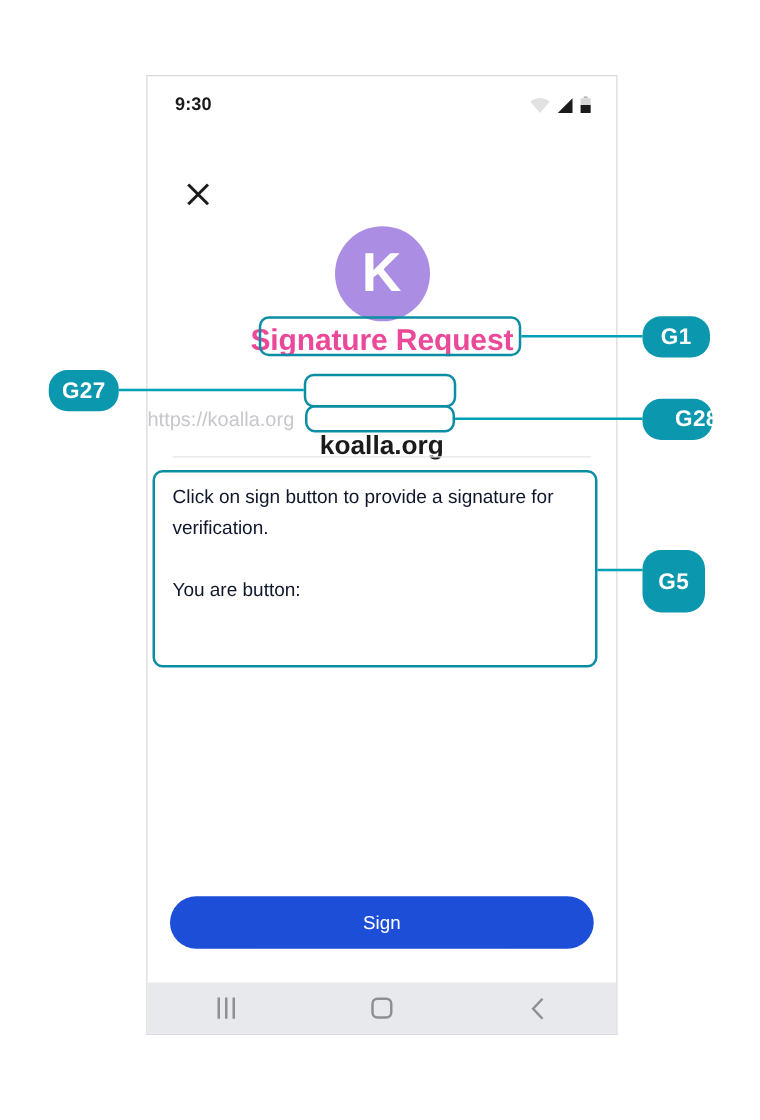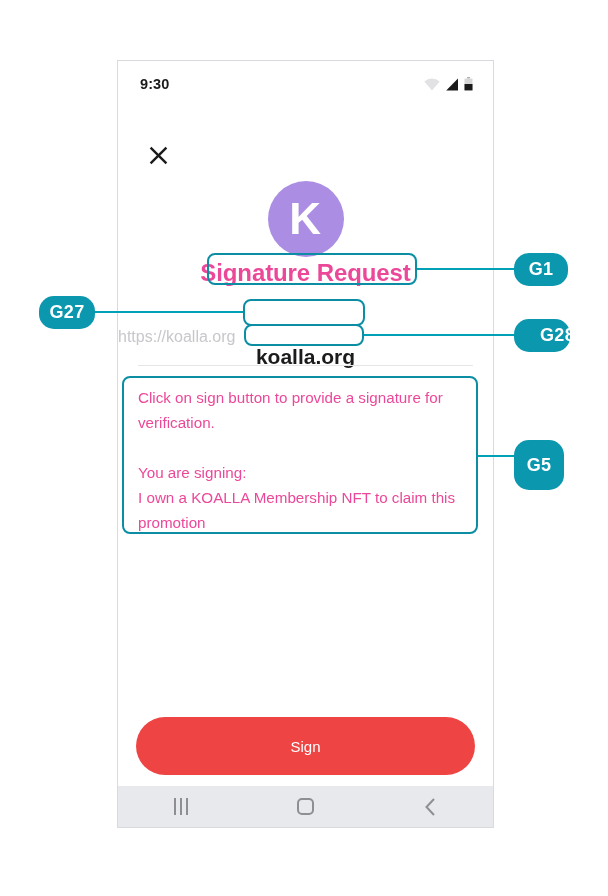--- a/index.html
+++ b/index.html
@@ -137,34 +137,34 @@
   }
 
   
   .message {
     position: absolute;
     left: 20px;
     right: 20px;
     top: 324px;
     font-size: 15.2px;
     line-height: 25px;
-    color: #ec4899;
+    color: #0f172a;
   }
   .message p { margin: 0; }
   .message .spacer { height: 25px; }
 
   
   .sign-btn {
     position: absolute;
     left: 18px;
     right: 18px;
     top: 656px;
-    height: 58px;
+    height: 42px;
     border-radius: 29px;
-    background: #ef4444;
+    background: #1d4ed8;
     color: #ffffff;
     font-size: 15px;
     display: flex;
     align-items: center;
     justify-content: center;
     cursor: pointer;
     border: none;
     font-family: "Liberation Sans", sans-serif;
   }
 
@@ -269,22 +269,21 @@
     <div class="title">Signature Request</div>
 
     <div class="domain-name">koalla.org</div>
     <div class="domain-url">https://koalla.org</div>
 
     <div class="divider"></div>
 
     <div class="message">
       <p>Click on sign button to provide a signature for verification.</p>
       <div class="spacer"></div>
-      <p>You are signing:</p>
-      <p>I own a KOALLA Membership NFT to claim this promotion</p>
+      <p>You are button:</p>
     </div>
 
     <button class="sign-btn">Sign</button>
 
     <div class="nav-bar">
       <div class="nav-btn">
         <div class="nav-recents">
           <span></span>
             <span></span>
             <span></span>

